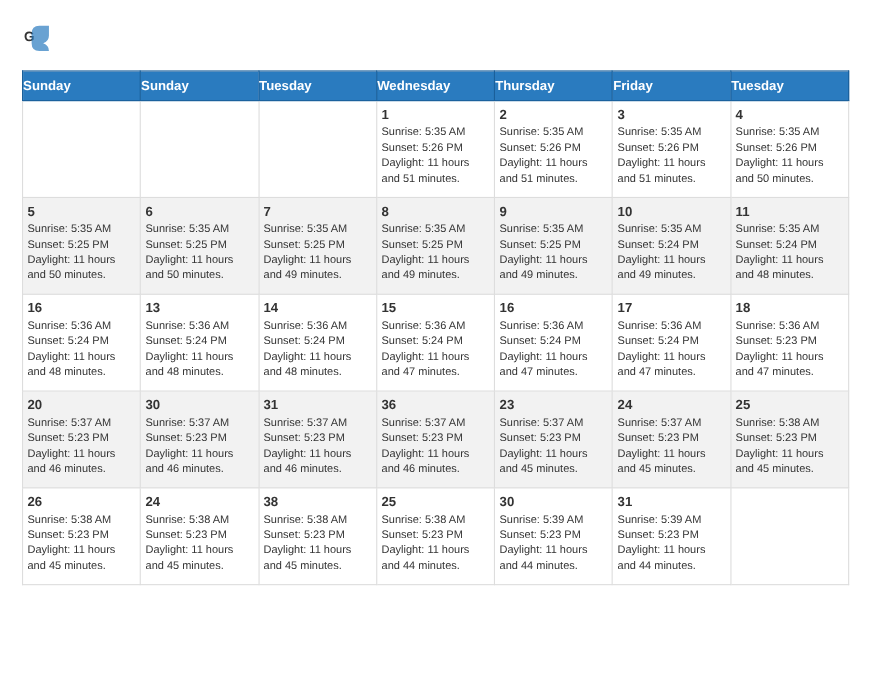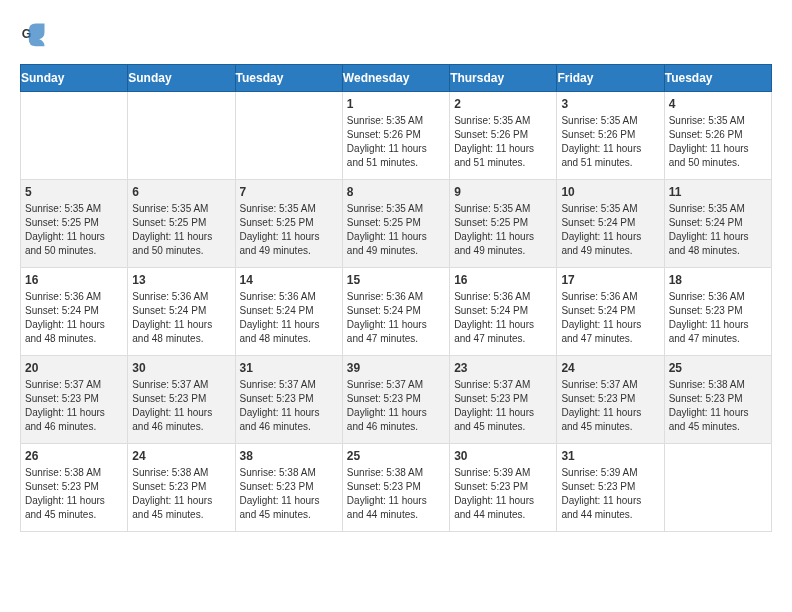--- a/index.html
+++ b/index.html
@@ -268,21 +268,21 @@
 and 46 minutes.</div>
         </td>
         <td>
           <span class="day-num">31</span>
           <div class="cell-info">Sunrise: 5:37 AM
 Sunset: 5:23 PM
 Daylight: 11 hours
 and 46 minutes.</div>
         </td>
         <td>
-          <span class="day-num">39</span>
+          <span class="day-num">36</span>
           <div class="cell-info">Sunrise: 5:37 AM
 Sunset: 5:23 PM
 Daylight: 11 hours
 and 46 minutes.</div>
         </td>
         <td>
           <span class="day-num">23</span>
           <div class="cell-info">Sunrise: 5:37 AM
 Sunset: 5:23 PM
 Daylight: 11 hours

